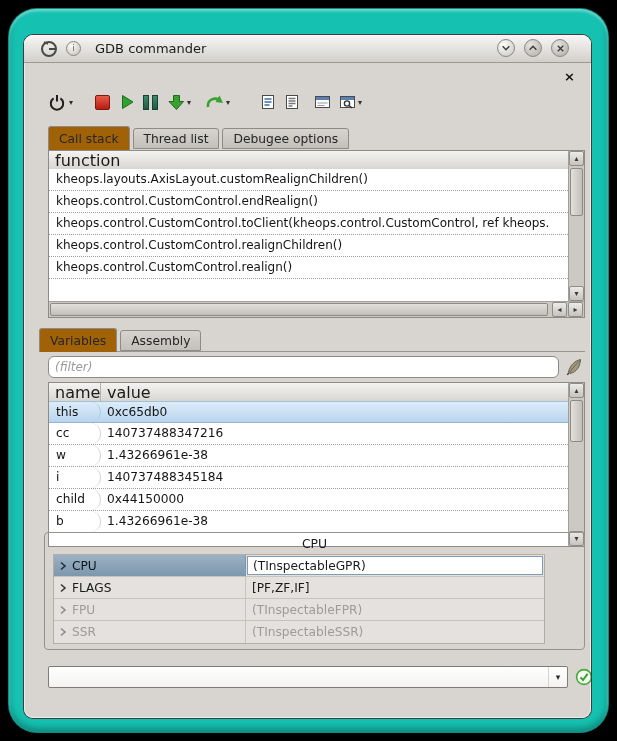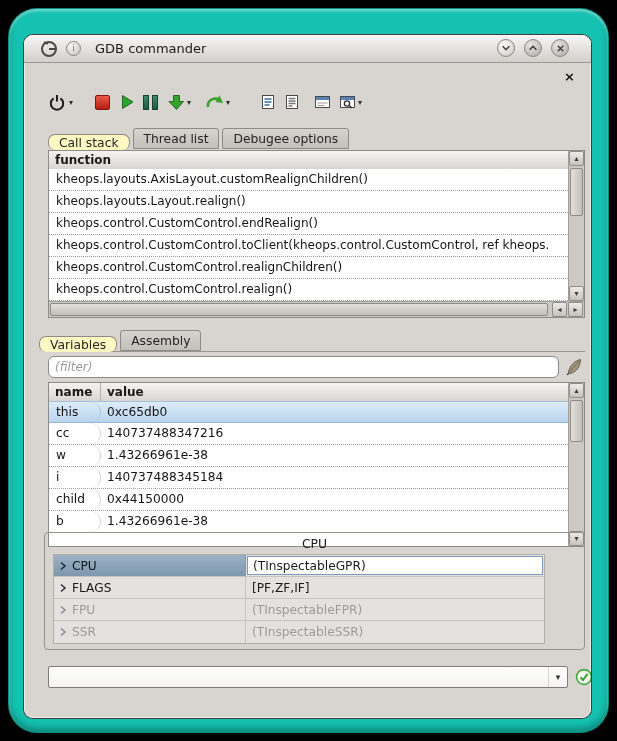--- a/index.html
+++ b/index.html
@@ -38,29 +38,29 @@
   .pause-bars{display:flex;gap:3px;}
   .pause-bars i{display:block;width:4px;height:13px;background:linear-gradient(#3d8a6e,#1f5a46);border:1px solid #154434;}
 
   
   .tabs{position:absolute;display:flex;align-items:flex-end;height:24px;}
   .tabs.top{left:24px;top:91px;}
   .tabs.mid{left:15px;top:293px;}
   .tab{box-sizing:border-box;height:21px;margin-bottom:1px;padding:0 10px;display:flex;align-items:center;
     font-size:12.3px;color:#262626;background:linear-gradient(#d7d4d0,#c3c0bc);
     border:1px solid #8e8a85;border-radius:3px 3px 0 0;margin-right:3px;}
-  .tab.active{height:16px;margin-bottom:0;background:#fef9c3;border-bottom:none;z-index:3;position:relative;border-radius:7px;}
+  .tab.active{height:24px;margin-bottom:0;background:#a16207;border-bottom:none;z-index:3;position:relative;}
   .tabline{position:absolute;left:24px;width:537px;height:1px;background:#98948f;}
   .tabline.mid{top:316px;}
 
   
   .pane{position:absolute;box-sizing:border-box;border:1px solid #8e8a85;background:#fff;}
   .cs-pane{left:24px;top:115px;width:537px;height:168px;z-index:2;}
   .grid-header{height:18px;background:linear-gradient(#f4f3f1,#d9d6d2);border-bottom:1px solid #a3a09b;
-    display:flex;align-items:center;font-size:12px;color:#1a1a1a;font-weight:bold;}
+    display:flex;align-items:center;font-size:16px;color:#1a1a1a;}
   .cs-header{position:absolute;left:0;top:0;right:16px;padding-left:6px;}
   .cs-rows{position:absolute;left:0;top:18px;right:16px;bottom:16px;overflow:hidden;background:#fff;}
   .cs-row{box-sizing:border-box;height:22px;line-height:21px;padding-left:7px;font-size:12px;color:#141414;
     border-bottom:1px dotted #9d9d9d;white-space:nowrap;overflow:hidden;}
 
   
   .vscroll{position:absolute;right:0;top:0;width:16px;background:#ccc9c5;border-left:1px solid #a3a09b;box-sizing:border-box;}
   .hscroll{position:absolute;left:0;right:0;bottom:0;height:16px;background:#ccc9c5;border-top:1px solid #a3a09b;box-sizing:border-box;}
   .sb-btn{position:absolute;width:15px;height:15px;background:linear-gradient(#ecebe8,#c6c3bf);
     border:1px solid #908c87;box-sizing:border-box;display:flex;align-items:center;justify-content:center;
@@ -230,21 +230,20 @@
       <div class="tabs top">
         <div class="tab active">Call stack</div>
         <div class="tab">Thread list</div>
         <div class="tab">Debugee options</div>
       </div>
 
       <div class="pane cs-pane">
         <div class="grid-header cs-header">function</div>
         <div class="cs-rows">
           <div class="cs-row">kheops.layouts.AxisLayout.customRealignChildren()</div>
-          <div class="cs-row">kheops.layouts.Layout.realign()</div>
           <div class="cs-row">kheops.control.CustomControl.endRealign()</div>
           <div class="cs-row">kheops.control.CustomControl.toClient(kheops.control.CustomControl, ref kheops.</div>
           <div class="cs-row">kheops.control.CustomControl.realignChildren()</div>
           <div class="cs-row">kheops.control.CustomControl.realign()</div>
         </div>
         <div class="vscroll" style="bottom:16px;">
           <div class="sb-btn" style="left:0;top:0;">▴</div>
           <div class="sb-thumb" style="left:1px;right:1px;top:17px;height:48px;"></div>
           <div class="sb-btn" style="left:0;bottom:0;">▾</div>
         </div>

